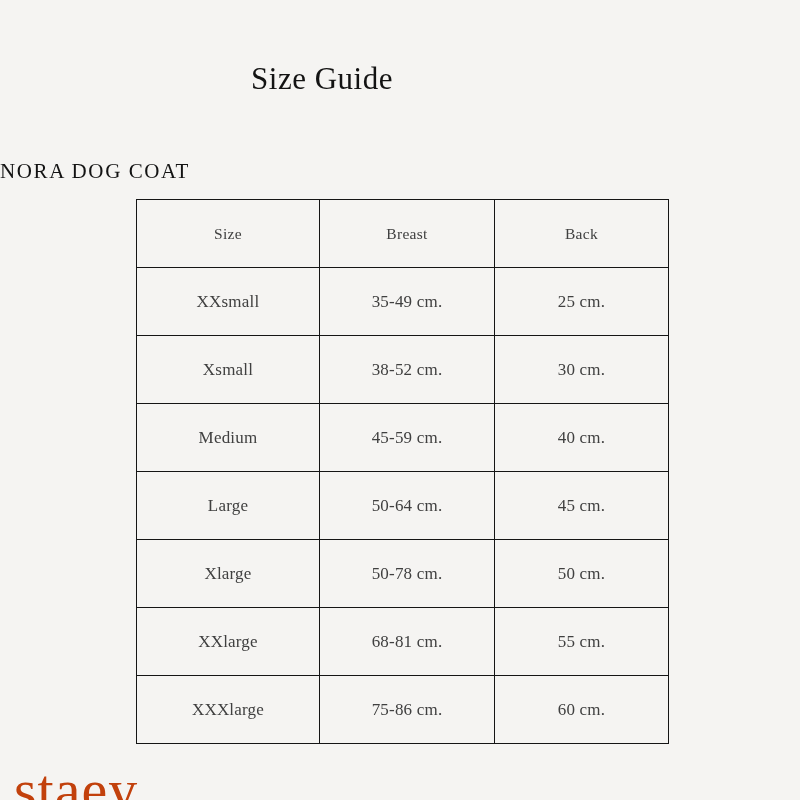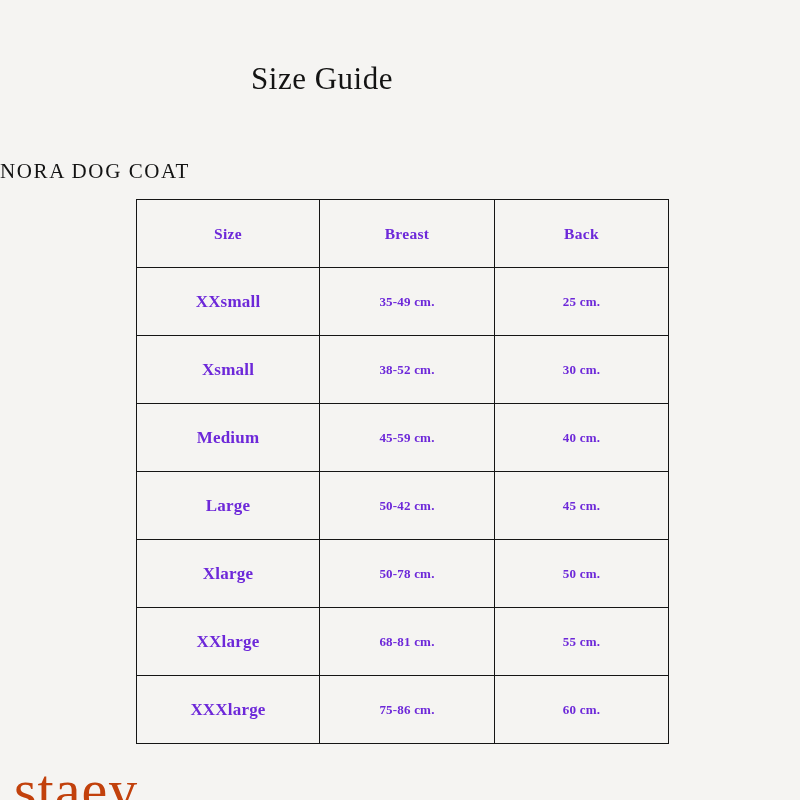--- a/index.html
+++ b/index.html
@@ -50,35 +50,35 @@
     border-collapse: collapse;
     width: 532px;
     table-layout: fixed;
   }
   table.size-table td,
   table.size-table th {
     border: 1px solid #151515;
     height: 59px;
     text-align: center;
     vertical-align: middle;
-    font-weight: 700;
+    font-weight: 400;
     font-size: 16.5px;
-    color: #6d28d9;
+    color: #404040;
     padding: 4px;
   }
   table.size-table th {
     font-size: 15.5px;
     letter-spacing: 0.3px;
   }
   table.size-table tbody td:first-child {
     font-size: 17px;
     letter-spacing: 0.2px;
   }
   table.size-table tbody td.meas {
-    font-size: 13px;
+    font-size: 17px;
     letter-spacing: 0.2px;
   }
   col.c1 { width: 183px; }
   col.c2 { width: 175px; }
   col.c3 { width: 174px; }
 
   .brand {
     position: absolute;
     left: 14px;
     bottom: 4px;
@@ -123,21 +123,21 @@
           <td class="meas">38-52 cm.</td>
           <td class="meas">30 cm.</td>
         </tr>
         <tr>
           <td>Medium</td>
           <td class="meas">45-59 cm.</td>
           <td class="meas">40 cm.</td>
         </tr>
         <tr>
           <td>Large</td>
-          <td class="meas">50-42 cm.</td>
+          <td class="meas">50-64 cm.</td>
           <td class="meas">45 cm.</td>
         </tr>
         <tr>
           <td>Xlarge</td>
           <td class="meas">50-78 cm.</td>
           <td class="meas">50 cm.</td>
         </tr>
         <tr>
           <td>XXlarge</td>
           <td class="meas">68-81 cm.</td>

